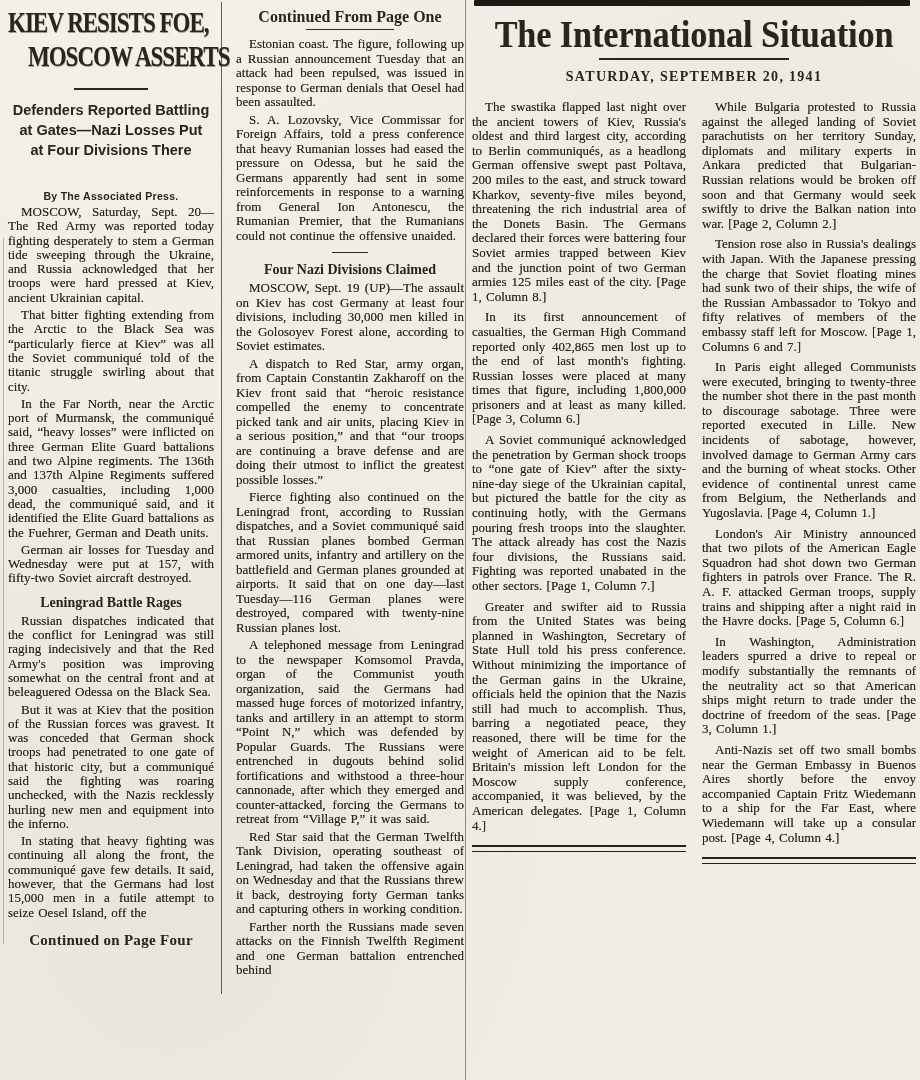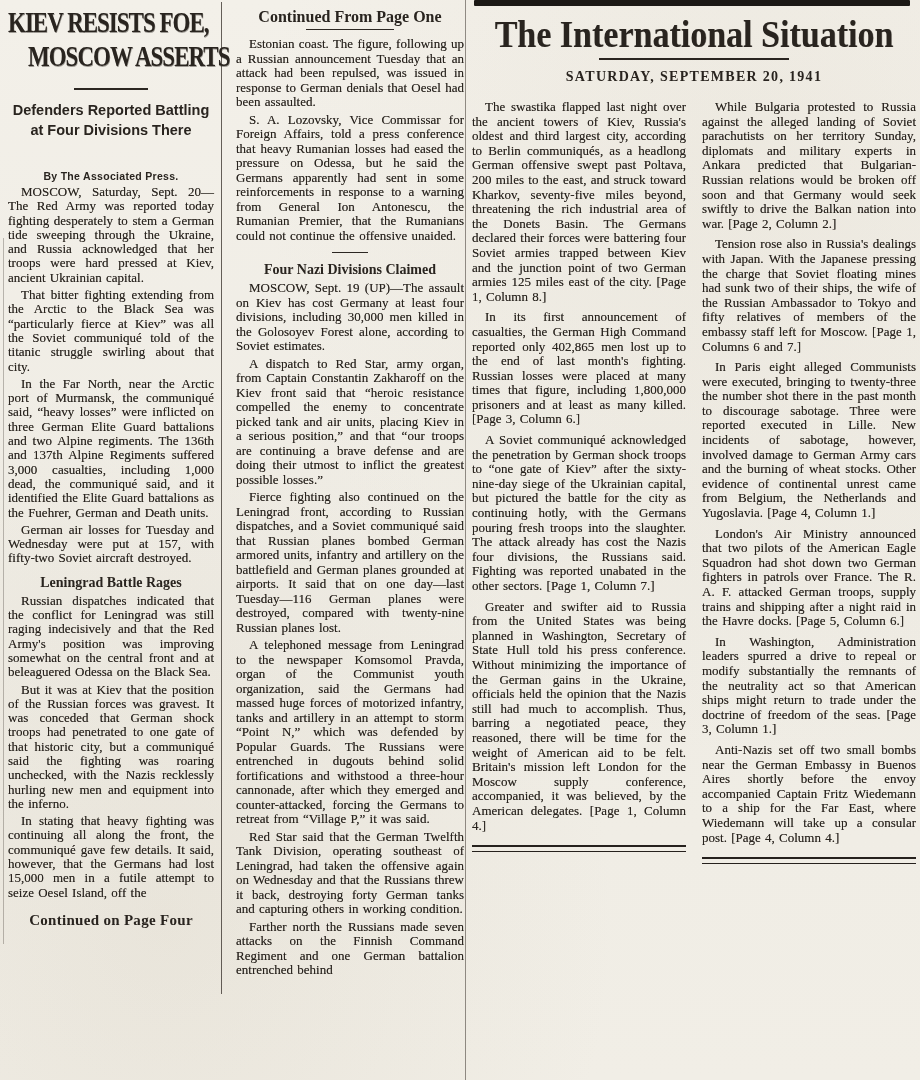--- a/index.html
+++ b/index.html
@@ -65,20 +65,21 @@
   <div class="fold-line"></div>
 
   <section class="col-left">
     <h1 class="headline">
         <div class="hl-line">KIEV RESISTS FOE,</div>
         <div class="hl-line">MOSCOW ASSERTS</div>
       </h1>
     <div class="rule-sm"></div>
     <h2 class="deck">
         <div class="deck-line">Defenders Reported Battling</div>
+        <div class="deck-line">at Gates—Nazi Losses Put</div>
         <div class="deck-line">at Four Divisions There</div>
       </h2>
     <div class="byline">By The Associated Press.</div>
     <div class="body">
         <div class="para">MOSCOW, Saturday, Sept. 20—The Red Army was reported today fighting desperately to stem a German tide sweeping through the Ukraine, and Russia acknowledged that her troops were hard pressed at Kiev, ancient Ukrainian capital.</div>
         <div class="para">That bitter fighting extending from the Arctic to the Black Sea was “particularly fierce at Kiev” was all the Soviet communiqué told of the titanic struggle swirling about that city.</div>
         <div class="para">In the Far North, near the Arctic port of Murmansk, the communiqué said, “heavy losses” were inflicted on three German Elite Guard battalions and two Alpine regiments. The 136th and 137th Alpine Regiments suffered 3,000 casualties, including 1,000 dead, the communiqué said, and it identified the Elite Guard battalions as the Fuehrer, German and Death units.</div>
         <div class="para">German air losses for Tuesday and Wednesday were put at 157, with fifty-two Soviet aircraft destroyed.</div>
       </div>
     <h3 class="subhead">Leningrad Battle Rages</h3>
@@ -100,21 +101,21 @@
         <div class="para">S. A. Lozovsky, Vice Commissar for Foreign Affairs, told a press conference that heavy Rumanian losses had eased the pressure on Odessa, but he said the Germans apparently had sent in some reinforcements in response to a warning from General Ion Antonescu, the Rumanian Premier, that the Rumanians could not continue the offensive unaided.</div>
       </div>
     <div class="rule-xs"></div>
     <h3 class="subhead">Four Nazi Divisions Claimed</h3>
     <div class="body">
         <div class="para">MOSCOW, Sept. 19 (UP)—The assault on Kiev has cost Germany at least four divisions, including 30,000 men killed in the Golosoyev Forest alone, according to Soviet estimates.</div>
         <div class="para">A dispatch to Red Star, army organ, from Captain Constantin Zakharoff on the Kiev front said that “heroic resistance compelled the enemy to concentrate picked tank and air units, placing Kiev in a serious position,” and that “our troops are continuing a brave defense and are doing their utmost to inflict the greatest possible losses.”</div>
         <div class="para">Fierce fighting also continued on the Leningrad front, according to Russian dispatches, and a Soviet communiqué said that Russian planes bombed German armored units, infantry and artillery on the battlefield and German planes grounded at airports. It said that on one day—last Tuesday—116 German planes were destroyed, compared with twenty-nine Russian planes lost.</div>
         <div class="para">A telephoned message from Leningrad to the newspaper Komsomol Pravda, organ of the Communist youth organization, said the Germans had massed huge forces of motorized infantry, tanks and artillery in an attempt to storm “Point N,” which was defended by Popular Guards. The Russians were entrenched in dugouts behind solid fortifications and withstood a three-hour cannonade, after which they emerged and counter-attacked, forcing the Germans to retreat from “Village P,” it was said.</div>
         <div class="para">Red Star said that the German Twelfth Tank Division, operating southeast of Leningrad, had taken the offensive again on Wednesday and that the Russians threw it back, destroying forty German tanks and capturing others in working condition.</div>
-        <div class="para">Farther north the Russians made seven attacks on the Finnish Command Regiment and one German battalion entrenched behind</div>
+        <div class="para">Farther north the Russians made seven attacks on the Finnish Twelfth Regiment and one German battalion entrenched behind</div>
       </div>
   </section>
 
   <div class="vrule v2"></div>
 
   <section class="right">
     <div class="topbar"></div>
     <h1 class="int-title">The International Situation</h1>
     <div class="rule-title"></div>
     <div class="int-dateline">SATURDAY, SEPTEMBER 20, 1941</div>

